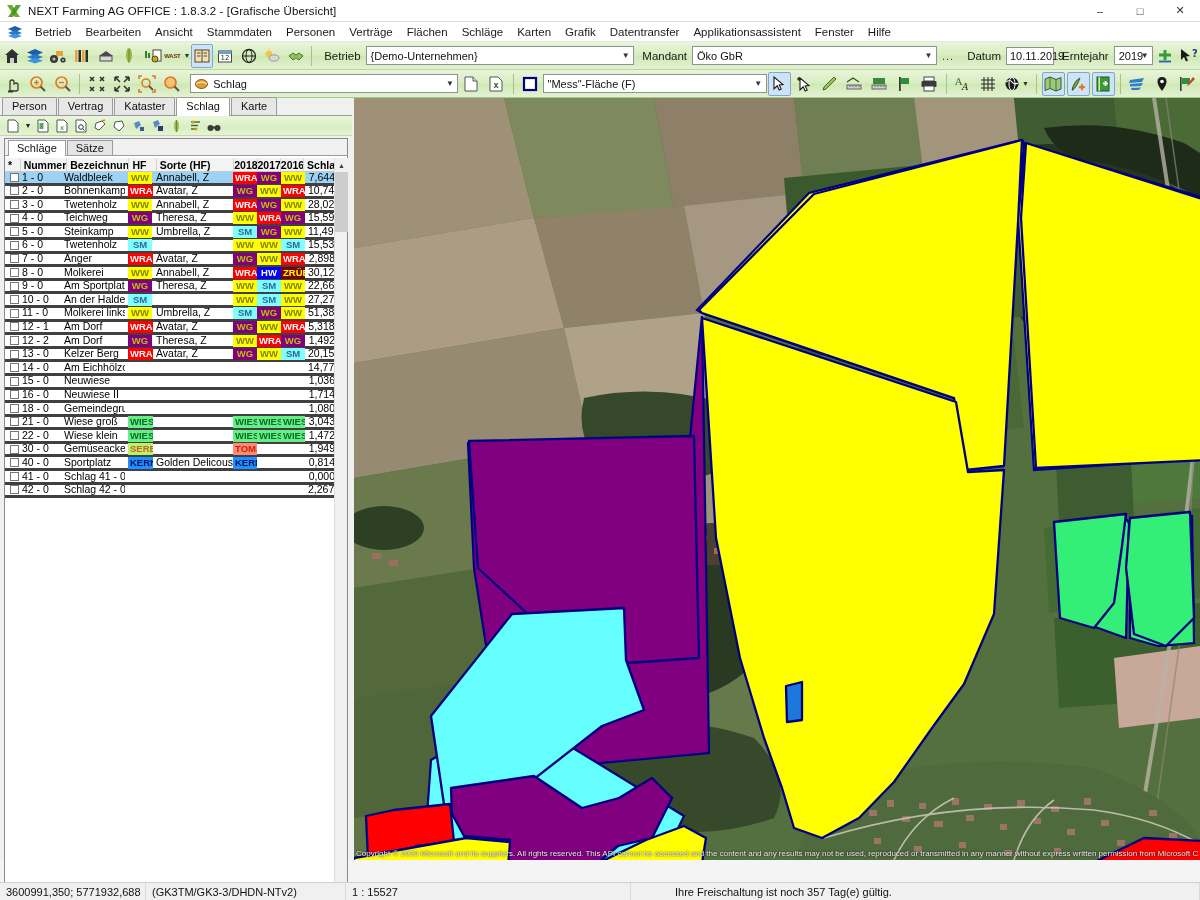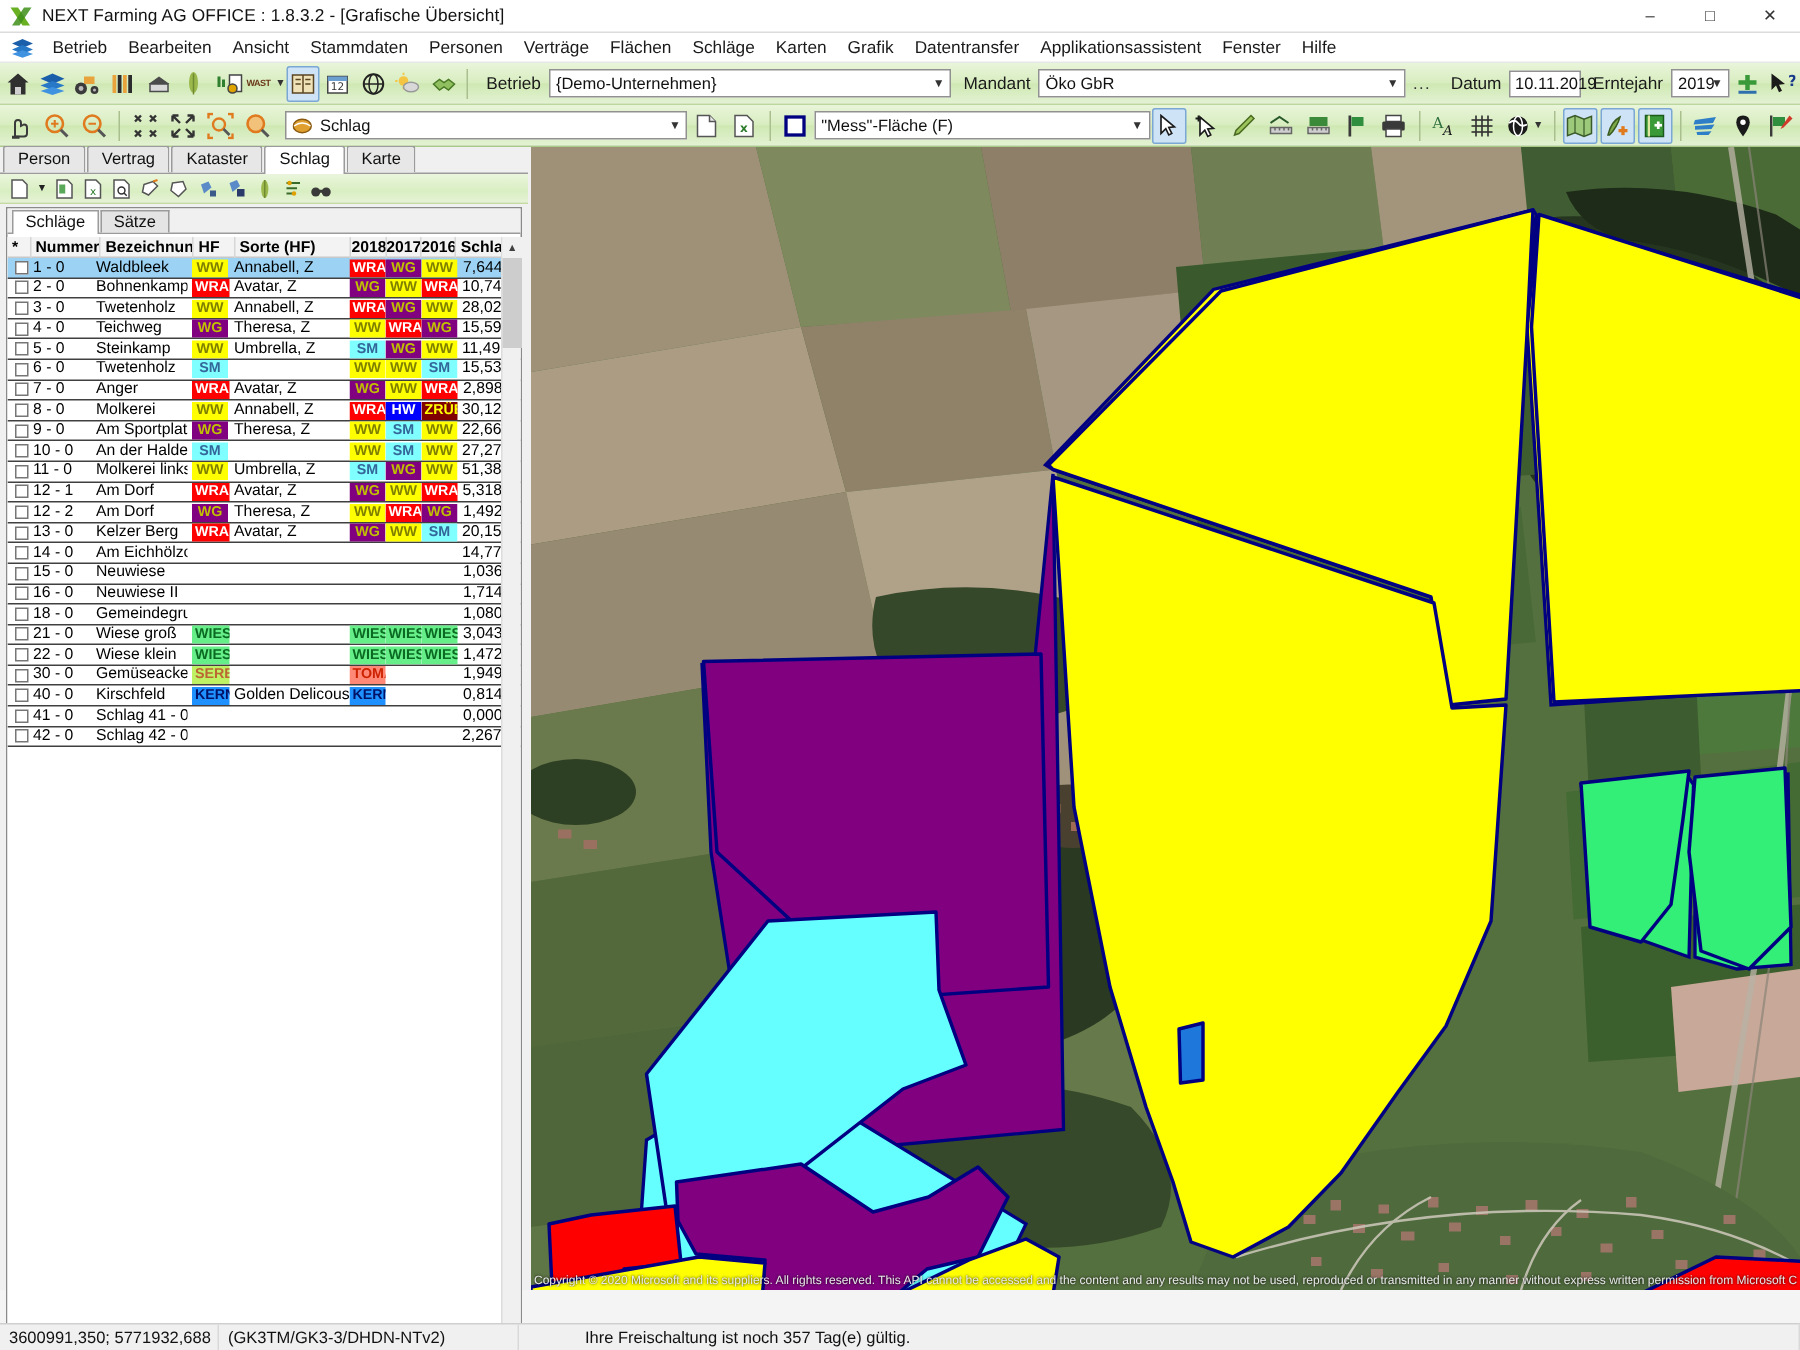--- a/index.html
+++ b/index.html
@@ -84,21 +84,21 @@
           background:#e4e4e4; margin-right:1px; color:#111;}
   .tab2.sel { background:#fff; position:relative; top:1px; padding-bottom:2px; }
 
   
   .grid { position:absolute; left:0; top:19px; width:342px; bottom:40px; background:#fff; overflow:hidden;}
   .ghead { display:flex; height:14px; background:#f3f3f3; border-bottom:1px solid #c8c8c8;
            font-size:10.5px; font-weight:bold; color:#000; align-items:center; }
   .ghead .gh { height:14px; line-height:14px; border-right:1px solid #d6d6d6; padding-left:3px;
                overflow:hidden; white-space:nowrap; }
   .grow { display:flex; height:13.6px; align-items:center; font-size:10.5px; color:#000;
-          border-bottom:1px solid #404040; }
+          border-bottom:3px solid #404040; }
   .grow.sel { background:#9cd3f5; }
   .gc { height:13.6px; line-height:13.6px; padding-left:3px; overflow:hidden; white-space:nowrap; }
   .chk { width:9px; height:9px; border:1px solid #767676; background:#fff; margin-left:5px; flex:none;}
   .crop { display:inline-block; text-align:center; font-weight:bold; font-size:9.5px;
           line-height:12px; height:12px; min-width:24px; padding:0 2px; }
 
   .gvscroll { position:absolute; right:0; top:19px; width:13px; bottom:40px; background:#f0f0f0;
               border-left:1px solid #dcdcdc;}
   .gvthumb { position:absolute; top:14px; left:0; width:13px; height:60px; background:#cdcdcd; }
   .sbbtn { width:13px; height:14px; display:flex; align-items:center; justify-content:center;
@@ -846,21 +846,21 @@
               <div class="gc" style="width: 28px; text-align: left;"><span class="crop" style="background:#bef264;color:#bb6633">SERB</span></div>
               <div class="gc" style="width: 80px;"></div>
               <div class="gc" style="width: 24px; text-align: center; padding-left: 0px;"><span class="crop" style="background:#ff8877;color:#cc2200">TOMA</span></div>
               <div class="gc" style="width: 24px; text-align: center; padding-left: 0px;"></div>
               <div class="gc" style="width: 24px; text-align: center; padding-left: 0px;"></div>
               <div class="gc" style="width: 34px; text-align: right; padding-right: 4px;">1,949</div>
             </div>
             <div class="grow">
               <div class="chk"></div>
               <div class="gc" style="width: 42px;">40 - 0</div>
-              <div class="gc" style="width: 64px;">Kirschfeld</div>
+              <div class="gc" style="width: 64px;">Sportplatz</div>
               <div class="gc" style="width: 28px; text-align: left;"><span class="crop" style="background:#1e90ff;color:#001166">KERN</span></div>
               <div class="gc" style="width: 80px;">Golden Delicous, B</div>
               <div class="gc" style="width: 24px; text-align: center; padding-left: 0px;"><span class="crop" style="background:#1e90ff;color:#001166">KERN</span></div>
               <div class="gc" style="width: 24px; text-align: center; padding-left: 0px;"></div>
               <div class="gc" style="width: 24px; text-align: center; padding-left: 0px;"></div>
               <div class="gc" style="width: 34px; text-align: right; padding-right: 4px;">0,814</div>
             </div>
             <div class="grow">
               <div class="chk"></div>
               <div class="gc" style="width: 42px;">41 - 0</div>
@@ -1088,16 +1088,17 @@
         <polygon points="1168,734 1260,740 1262,828 1170,830" fill="#66ffff"></polygon>
       </g>
     </svg>
 
     <div class="copyright">Copyright © 2020 Microsoft and its suppliers. All rights reserved. This API cannot be accessed and the content and any results may not be used, reproduced or transmitted in any manner without express written permission from Microsoft Corporation.</div>
   </div>
 
   <div class="statusbar">
     <div class="sb-cell" style="width:146px;">3600991,350; 5771932,688</div>
     <div class="sb-cell" style="width:200px;">(GK3TM/GK3-3/DHDN-NTv2)</div>
+    <div class="sb-cell" style="width:285px;">1 : 15527</div>
     <div class="sb-cell" style="flex:1;margin-left:38px;">Ihre Freischaltung ist noch 357 Tag(e) gültig.</div>
   </div>
 
 </div>
 
 </body></html>

